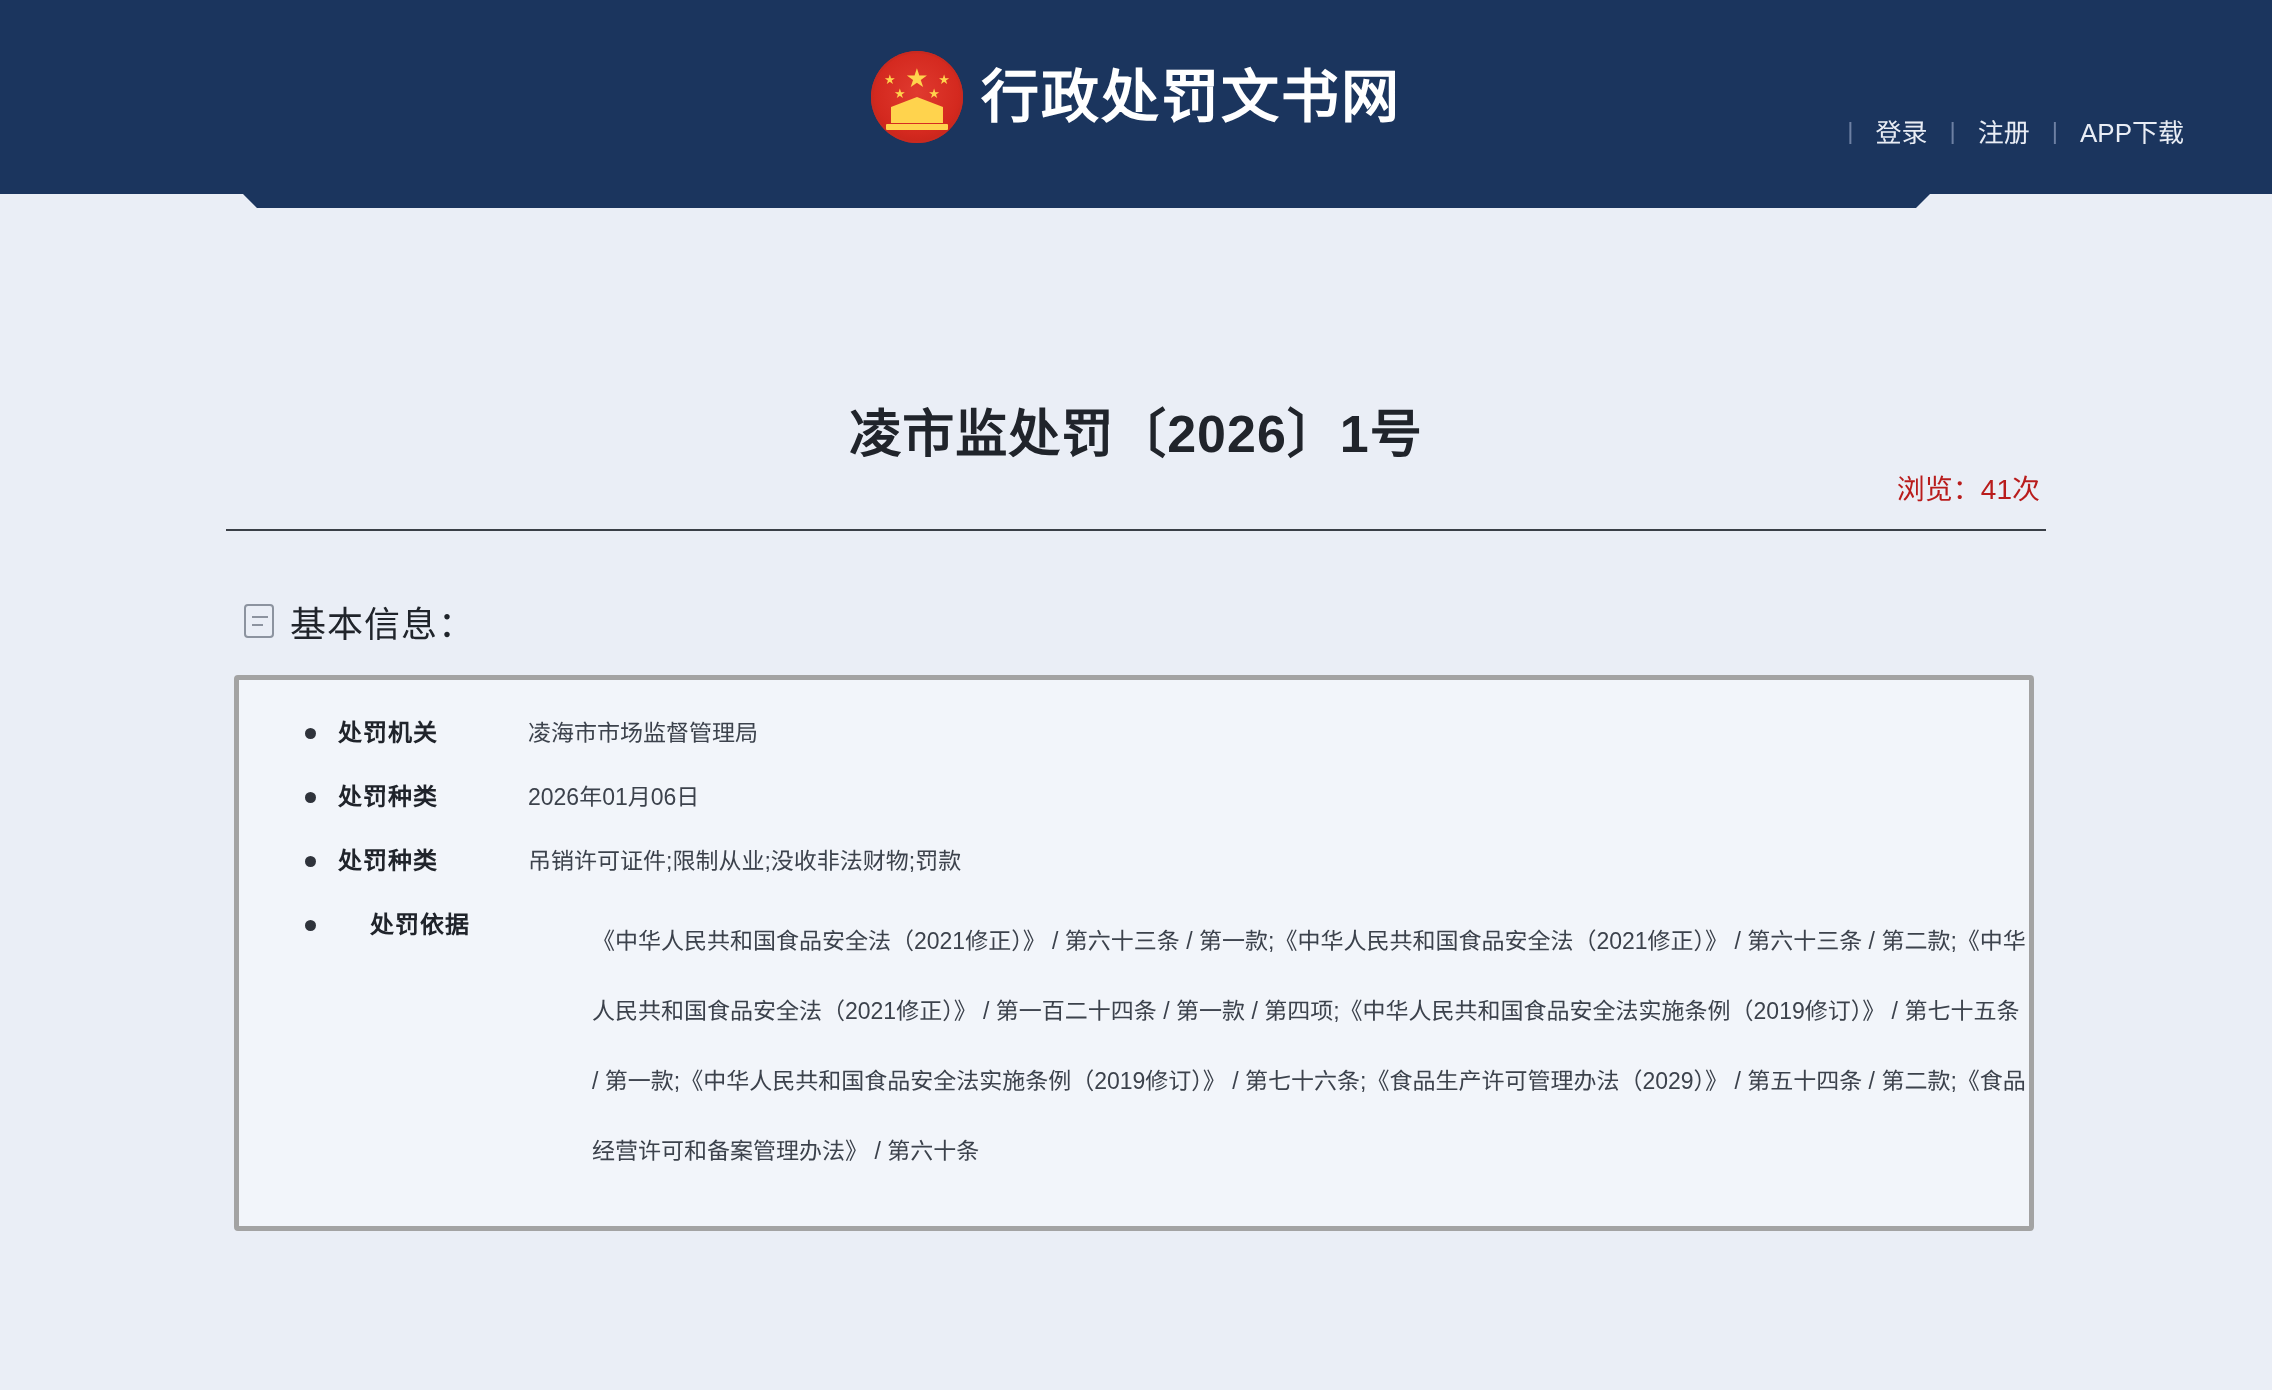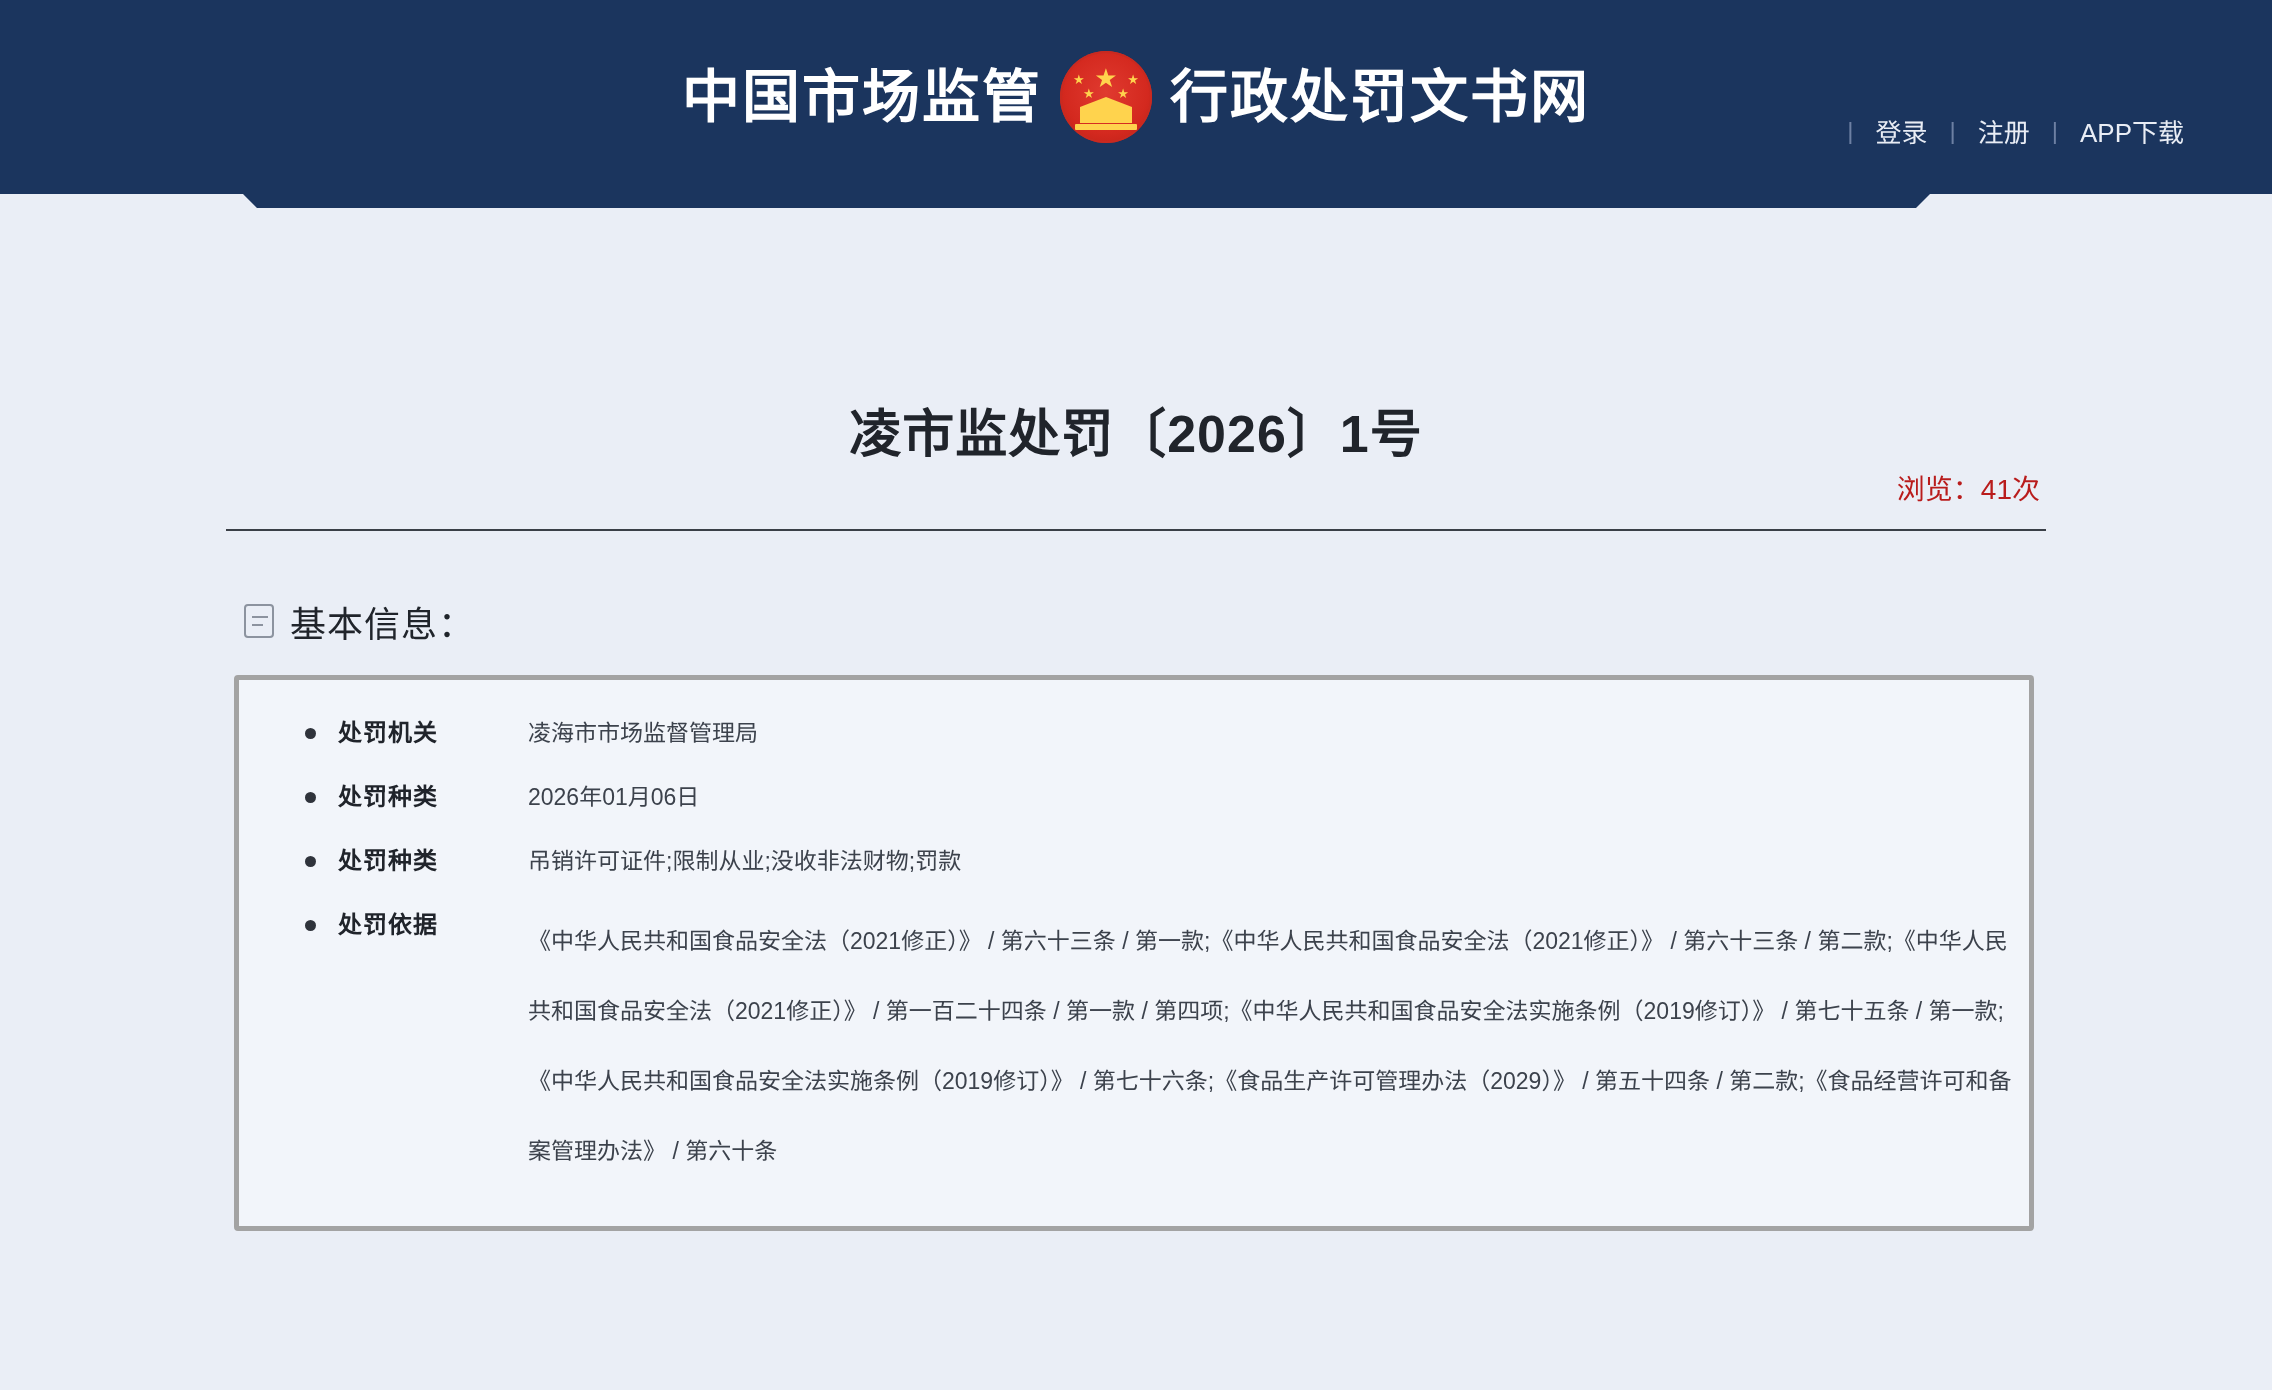--- a/index.html
+++ b/index.html
@@ -189,21 +189,21 @@
     border: 5px solid #a3a3a3;
     border-radius: 4px;
     padding: 34px 0 40px 0;
   }
   .info-row {
     display: flex;
     align-items: flex-start;
     padding: 0 0 0 66px;
     margin-bottom: 26px;
   }
-  .info-row:last-child { margin-bottom: 0; }
+  .info-row:last-child { margin-bottom: 0; gap: 32px; }
   .bullet {
     width: 11px; height: 11px;
     border-radius: 50%;
     background: #2f333b;
     margin-top: 14px;
     margin-right: 22px;
     flex: 0 0 auto;
   }
   .info-label {
     width: 190px;
@@ -223,21 +223,20 @@
   }
   .info-value.single { line-height: 38px; }
 </style>
 </head>
 <body>
 
 <div class="header-wrap">
   <div class="header-bar"></div>
   <div class="header-inner">
     <div class="brand">
-      <span class="brand-text">中国市场监管</span>
       <span class="emblem">
         <span class="star-big">★</span>
         <span class="ears">
           <span>★</span>
             <span>★</span>
             <span>★</span>
             <span>★</span>
         </span>
         <span class="gate"></span>
         <span class="rail"></span>

